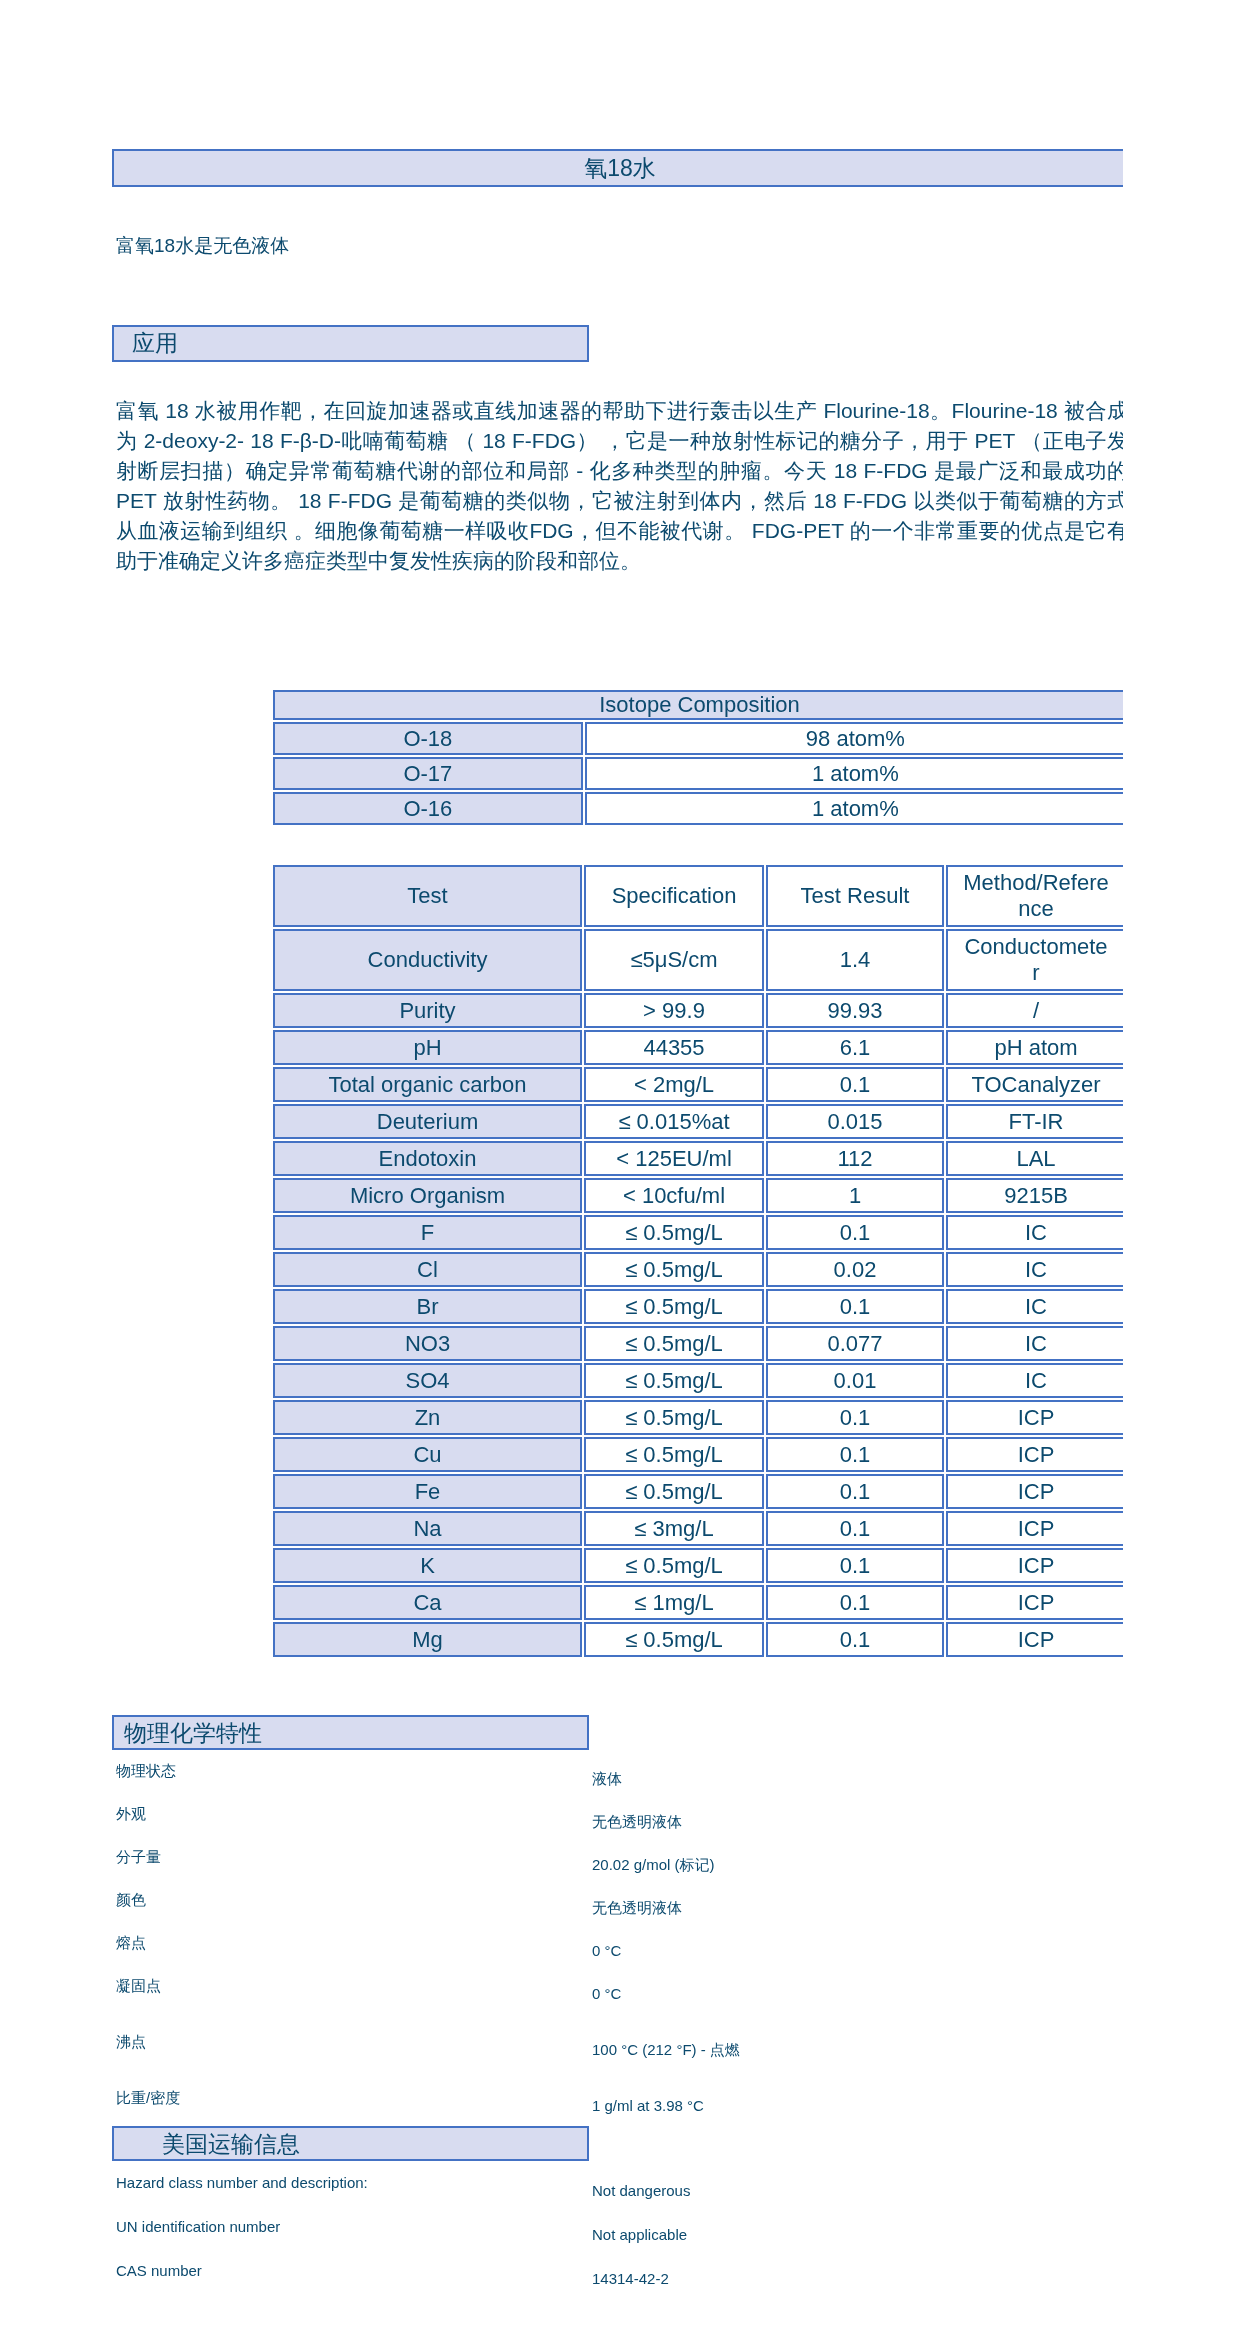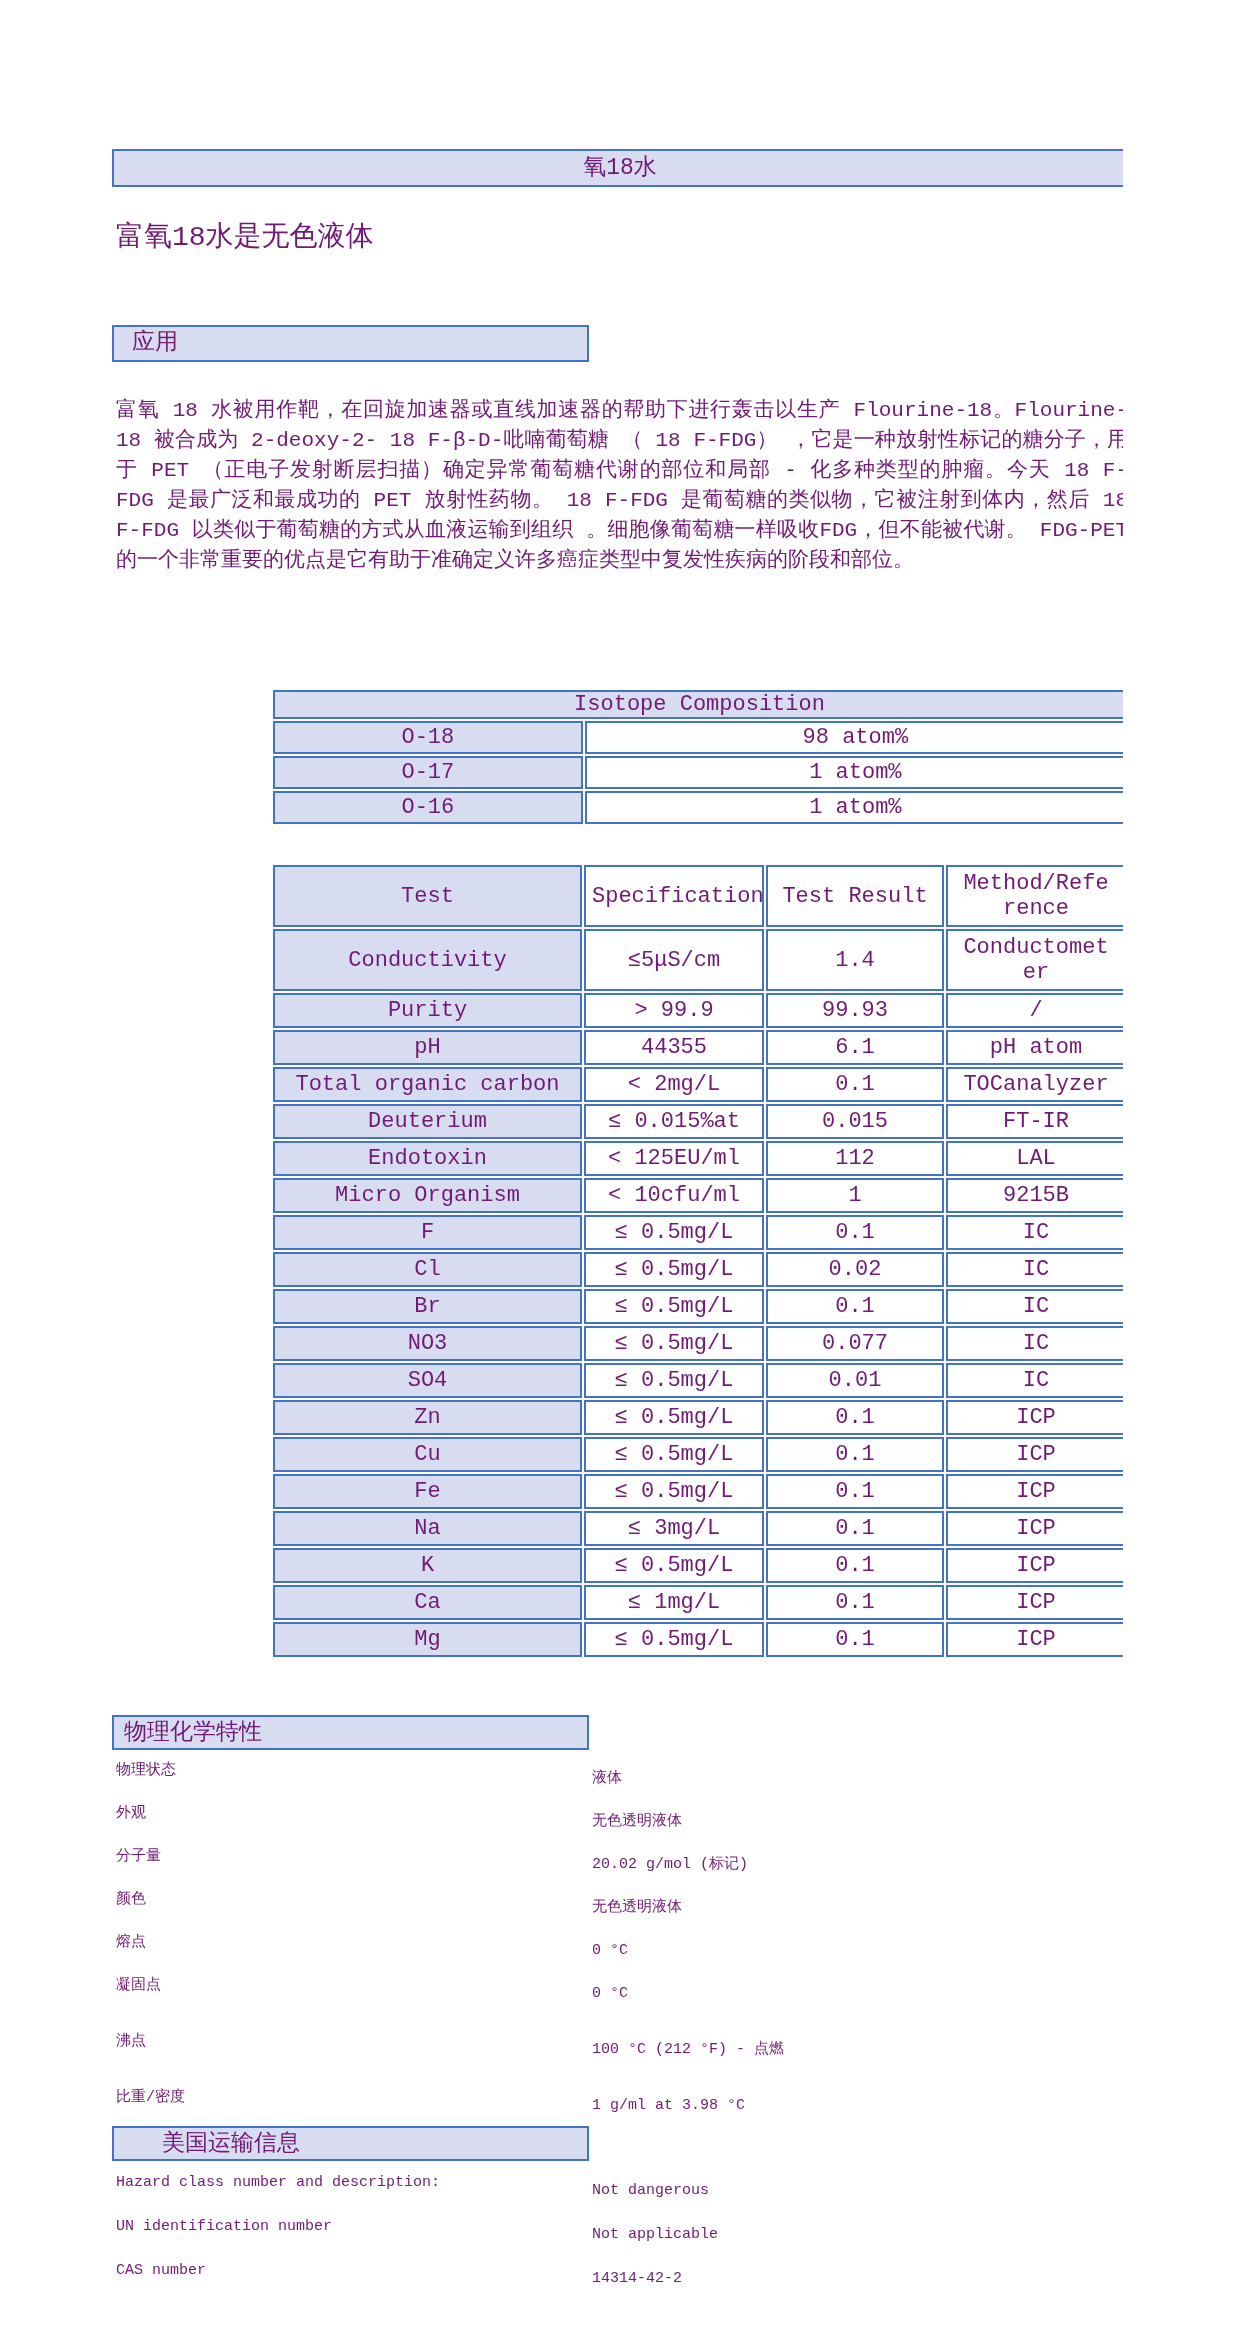--- a/index.html
+++ b/index.html
@@ -1,26 +1,26 @@
 <!DOCTYPE html>
 <html><head>
 <meta charset="utf-8">
 <style>
   * { margin:0; padding:0; box-sizing:border-box; }
   html,body { background:#ffffff; }
   .page {
     position:relative; width:1123px; height:2327px; background:#ffffff;
-    font-family:Liberation Mono, monospace; color:#701a75; overflow:hidden;
+    font-family:Liberation Sans, sans-serif; color:#0c4a6e; overflow:hidden;
   }
   .lavbox {
     position:absolute; background:#d8dcf0; border:2px solid #4472c4;
     font-size:23px; line-height:33px; padding:0 10px;
   }
   .title-bar { left:112px; top:149px; width:1016px; height:38px; text-align:center; line-height:34px; }
-  .intro { position:absolute; left:116px; top:220px; font-size:28px; line-height:35px; }
+  .intro { position:absolute; left:116px; top:228px; font-size:19px; line-height:35px; }
   .sec-app { left:112px; top:325px; width:477px; height:37px;padding-left:18px; }
   .para {
     position:absolute; left:116px; top:396px; width:1012px;
     font-size:21px; line-height:30px; text-align:justify;
   }
   table { position:absolute; border-collapse:separate; border-spacing:2px; table-layout:fixed; }
   th, td {
     border:2px solid #4472c4; font-size:22px; font-weight:normal;
     text-align:center; vertical-align:middle; padding:0 6px; overflow:hidden;
   }

